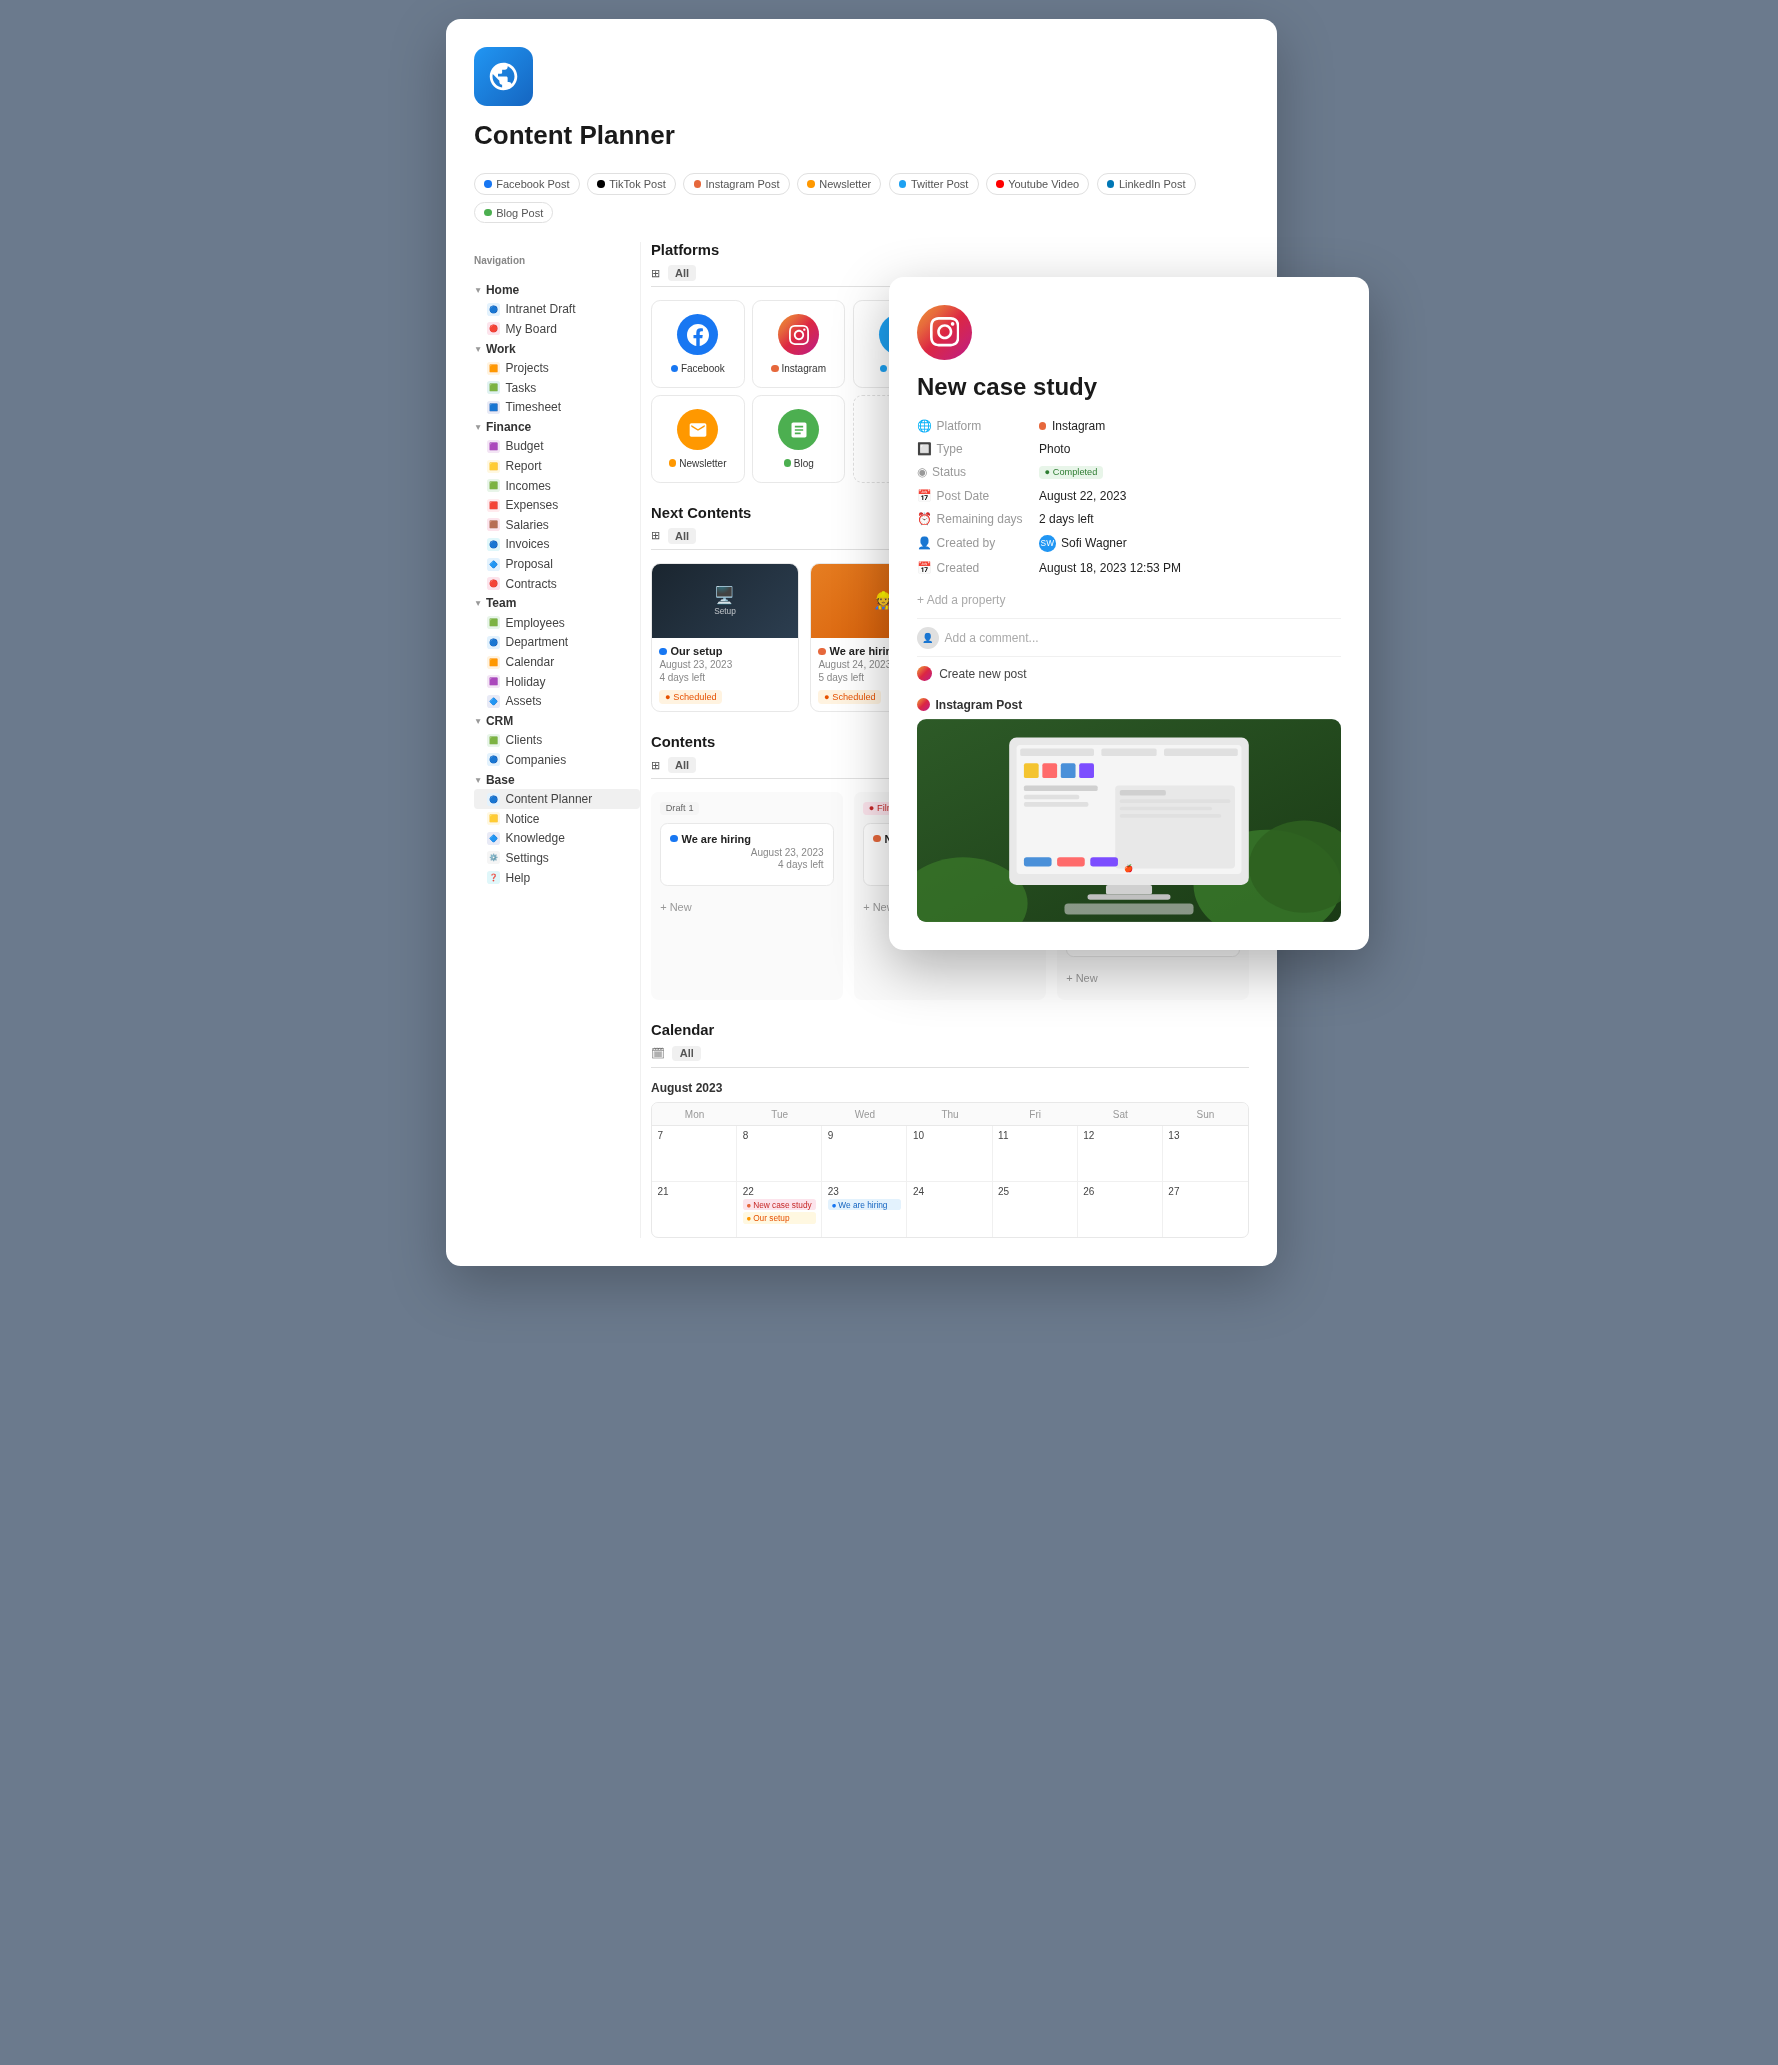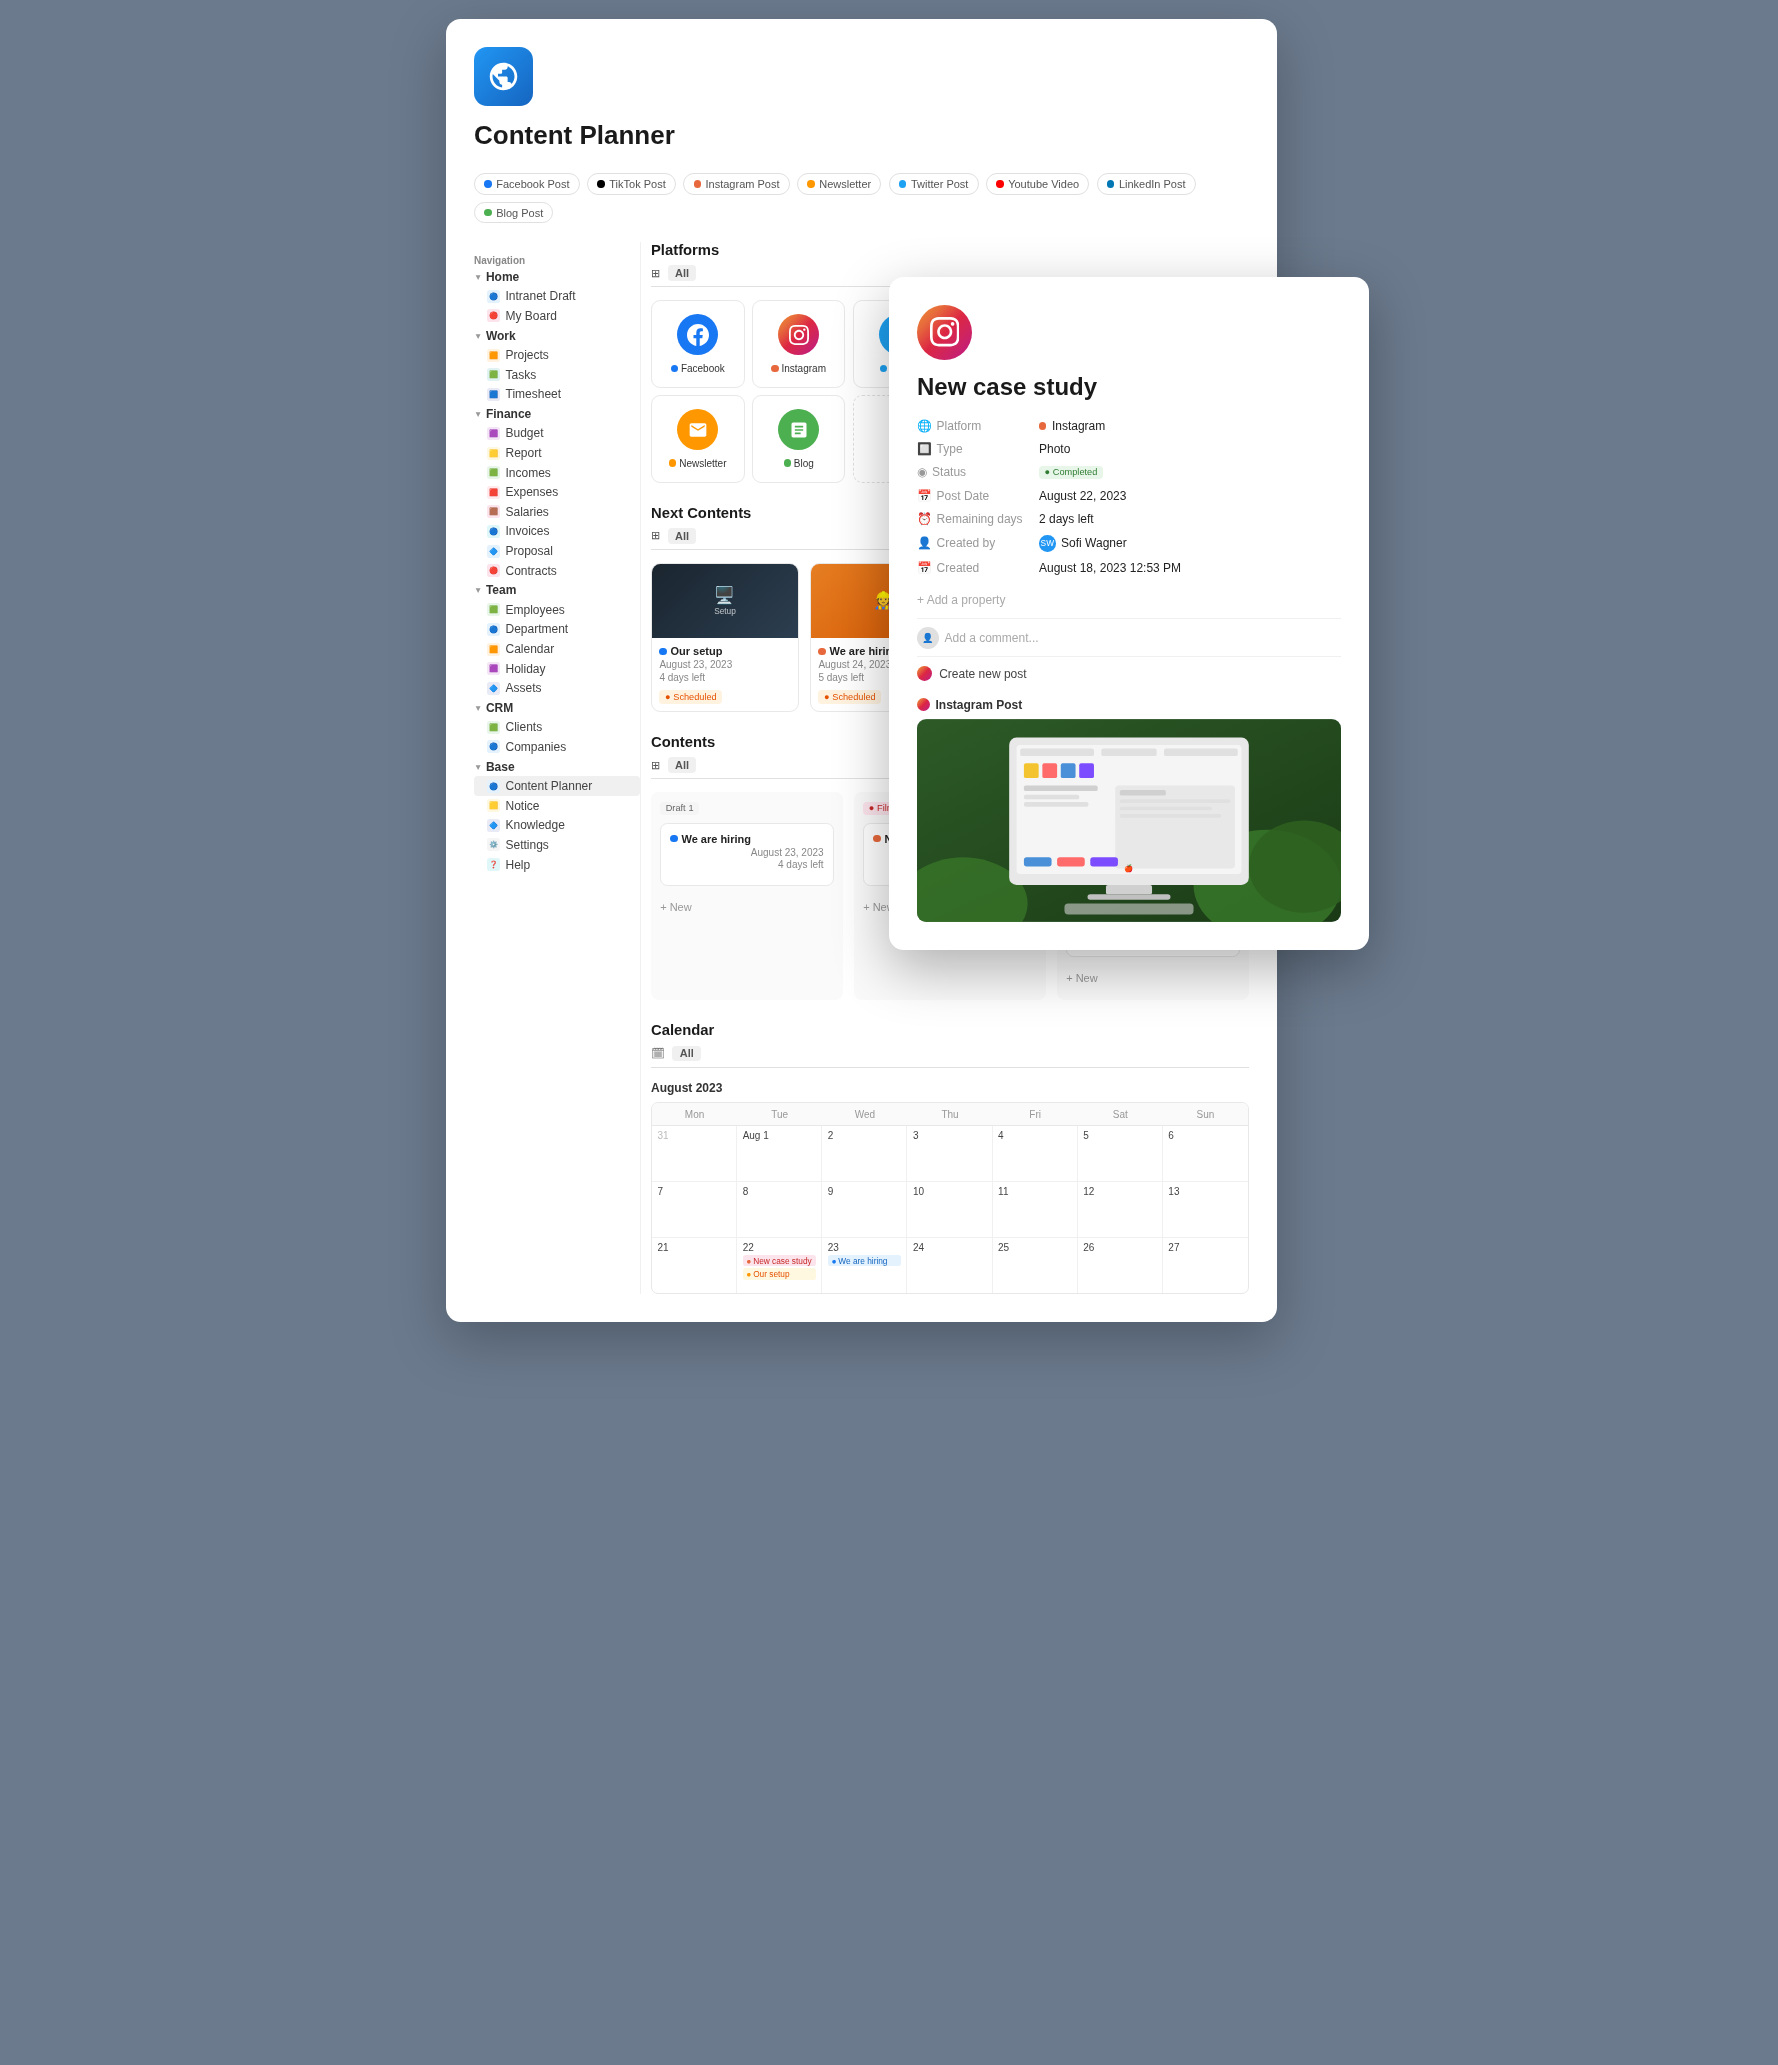--- a/index.html
+++ b/index.html
@@ -65,21 +65,21 @@
     
     .sidebar {
       width: 166px;
       flex-shrink: 0;
       font-size: 12px;
     }
     .sidebar-section-title {
       font-size: 10px;
       font-weight: 600;
       color: #888;
-      margin: 13px 0 1px 0;
+      margin: 13px 0 14px 0;
       text-transform: none;
     }
     .sidebar-group-header {
       display: flex;
       align-items: center;
       gap: 3.7px;
       font-size: 12px;
       font-weight: 600;
       color: #333;
       padding: 2.8px 0;
@@ -917,29 +917,20 @@
             <div class="cal-header-cell">Mon</div>
             <div class="cal-header-cell">Tue</div>
             <div class="cal-header-cell">Wed</div>
             <div class="cal-header-cell">Thu</div>
             <div class="cal-header-cell">Fri</div>
             <div class="cal-header-cell">Sat</div>
             <div class="cal-header-cell">Sun</div>
           </div>
           <div class="cal-body">
 
-            <div class="cal-row">
-              <div class="cal-cell">31</div>
-              <div class="cal-cell current-month">Aug 1</div>
-              <div class="cal-cell current-month">2</div>
-              <div class="cal-cell current-month">3</div>
-              <div class="cal-cell current-month">4</div>
-              <div class="cal-cell current-month">5</div>
-              <div class="cal-cell current-month">6</div>
-            </div>
 
             <div class="cal-row">
               <div class="cal-cell current-month">7</div>
               <div class="cal-cell current-month">8</div>
               <div class="cal-cell current-month">9</div>
               <div class="cal-cell current-month">10</div>
               <div class="cal-cell current-month">11</div>
               <div class="cal-cell current-month">12</div>
               <div class="cal-cell current-month">13</div>
             </div>

